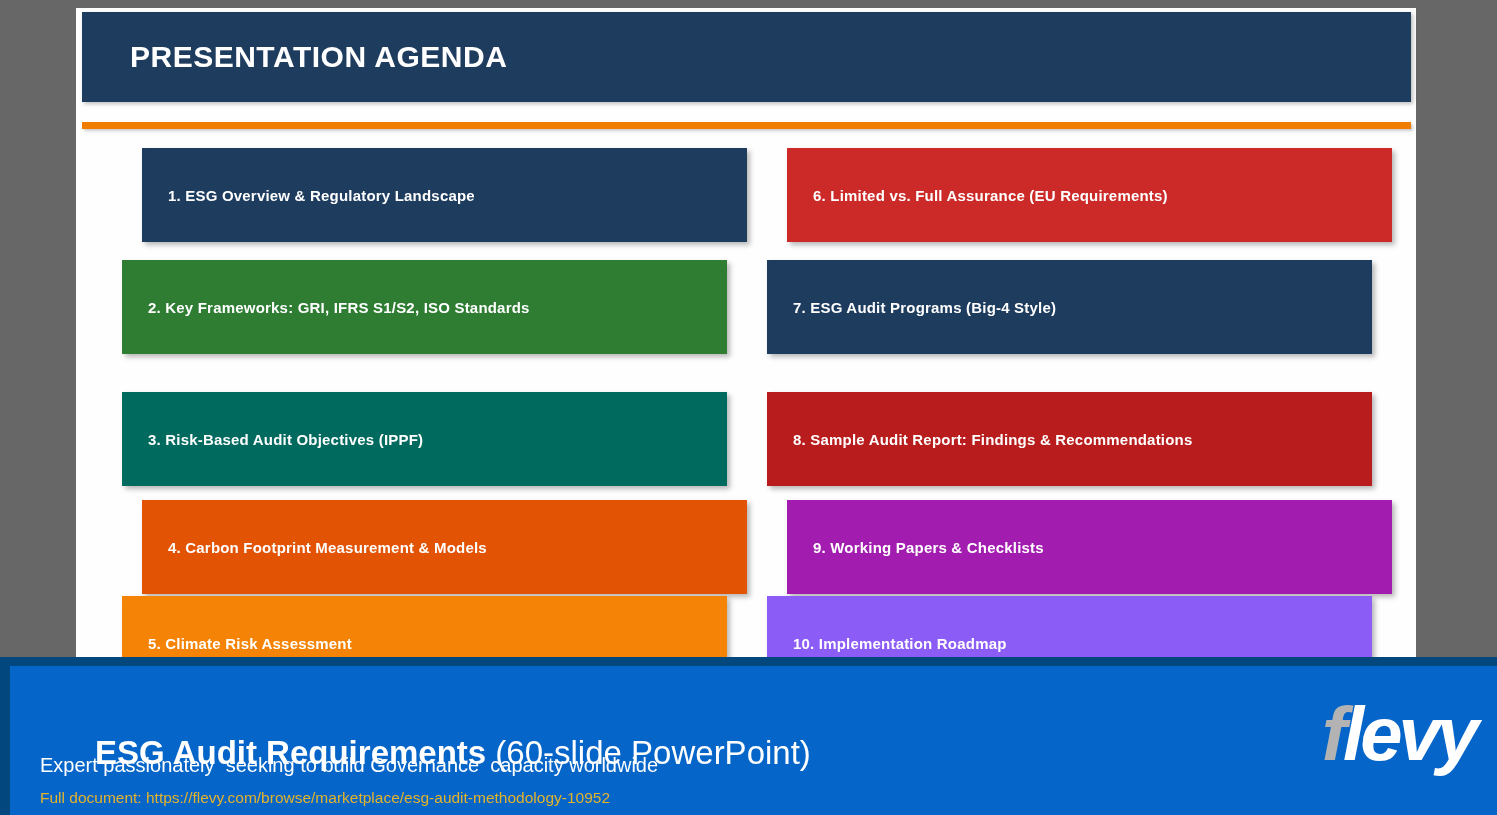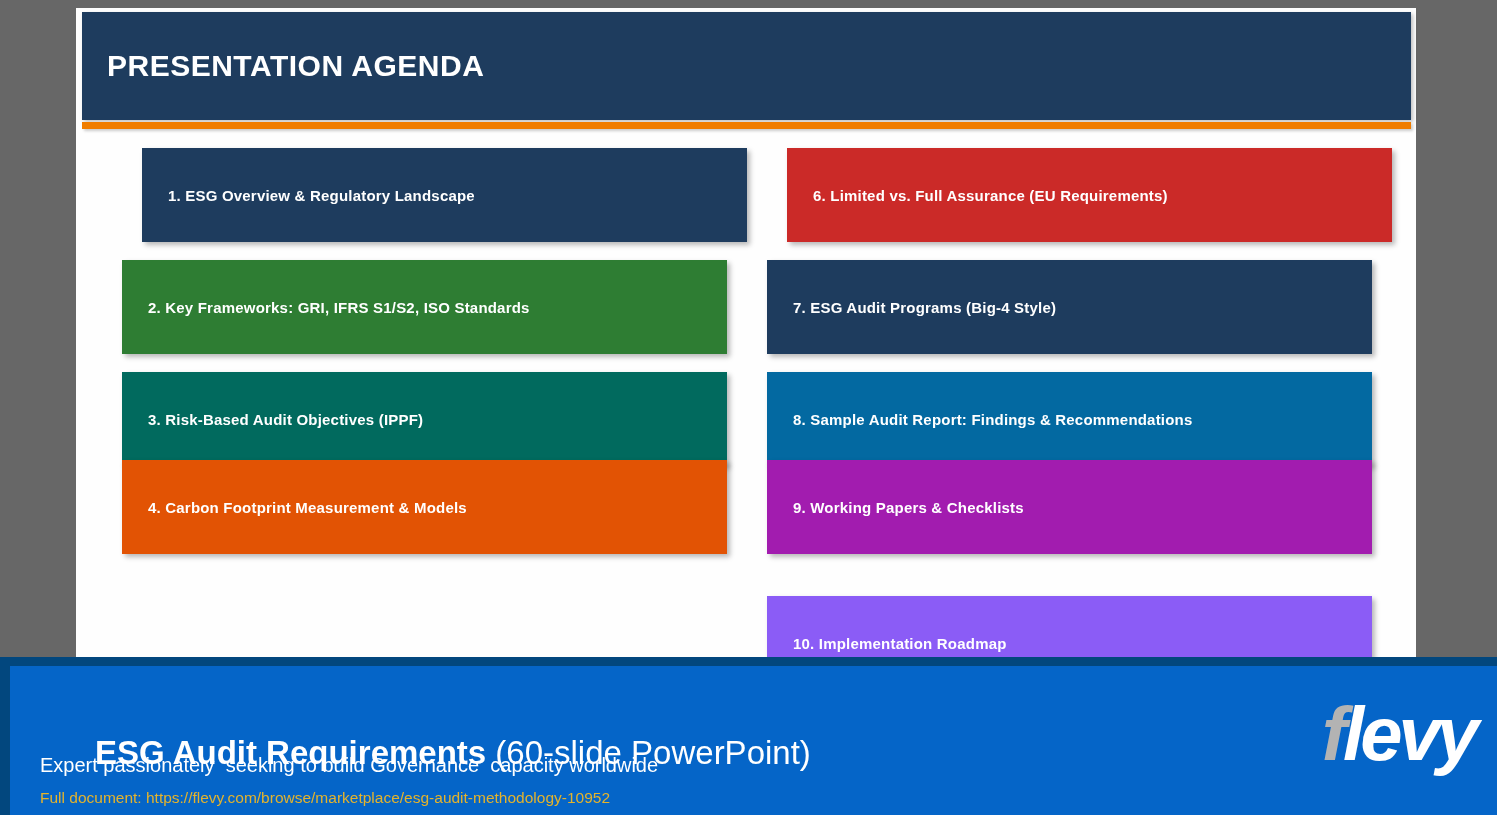--- a/index.html
+++ b/index.html
@@ -19,23 +19,23 @@
     position: absolute;
     left: 76px; top: 8px;
     width: 1340px; height: 807px;
     background: #fefefe;
   }
 
   
   .slide-header {
     position: absolute;
     left: 82px; top: 12px;
-    width: 1329px; height: 108px;
+    width: 1329px; height: 90px;
     display: flex; align-items: center;
-    padding-left: 25px;
+    padding-left: 48px;
     box-shadow: 2px 2px 4px rgba(0,0,0,0.25);
   }
   .slide-header h1 {
     color: #ffffff;
     font-size: 30px;
     font-weight: bold;
     letter-spacing: 0.5px;
   }
   .accent-bar {
     position: absolute;
@@ -55,22 +55,22 @@
   .agenda-box span {
     color: #ffffff;
     font-size: 15px;
     font-weight: bold;
     letter-spacing: 0.2px;
   }
   .col-left  { left: 122px; }
   .col-right { left: 767px; }
   .row-0 { top: 148px; margin-left: 20px; }
   .row-1 { top: 260px; }
-  .row-2 { top: 372px; }
-  .row-3 { top: 460px; }
+  .row-2 { top: 392px; }
+  .row-3 { top: 500px; margin-left: 20px; }
   .row-4 { top: 596px; }
 
   
   .footer-banner {
     position: absolute;
     left: 0; top: 657px;
     width: 1497px; height: 158px;
     border-top: 9px solid;
     border-left: 10px solid;
   }
@@ -130,28 +130,31 @@
   </div>
   <div class="agenda-box col-left row-1" style="background-color: rgb(46, 125, 51);">
     <span>2. Key Frameworks: GRI, IFRS S1/S2, ISO Standards</span>
   </div>
   <div class="agenda-box col-left row-2" style="background-color: rgb(1, 106, 94);">
     <span>3. Risk-Based Audit Objectives (IPPF)</span>
   </div>
   <div class="agenda-box col-left row-3" style="background-color: rgb(226, 83, 4);">
     <span>4. Carbon Footprint Measurement &amp; Models</span>
   </div>
+  <div class="agenda-box col-left row-4" style="background-color: rgb(245, 132, 6);">
+    <span>5. Climate Risk Assessment</span>
+  </div>
 
   <div class="agenda-box col-right row-0" style="background-color: rgb(203, 42, 40);">
     <span>6. Limited vs. Full Assurance (EU Requirements)</span>
   </div>
   <div class="agenda-box col-right row-1" style="background-color: rgb(30, 60, 94);">
     <span>7. ESG Audit Programs (Big-4 Style)</span>
   </div>
-  <div class="agenda-box col-right row-2" style="background-color: #0369a1;">
+  <div class="agenda-box col-right row-2" style="background-color: #b91c1c;">
     <span>8. Sample Audit Report: Findings &amp; Recommendations</span>
   </div>
   <div class="agenda-box col-right row-3" style="background-color: #a21caf;">
     <span>9. Working Papers &amp; Checklists</span>
   </div>
   <div class="agenda-box col-right row-4" style="background-color: #8b5cf6;">
     <span>10. Implementation Roadmap</span>
   </div>
 
   <div class="footer-banner" style="background-color: rgb(5, 101, 200); border-color: rgb(2, 71, 126);">

